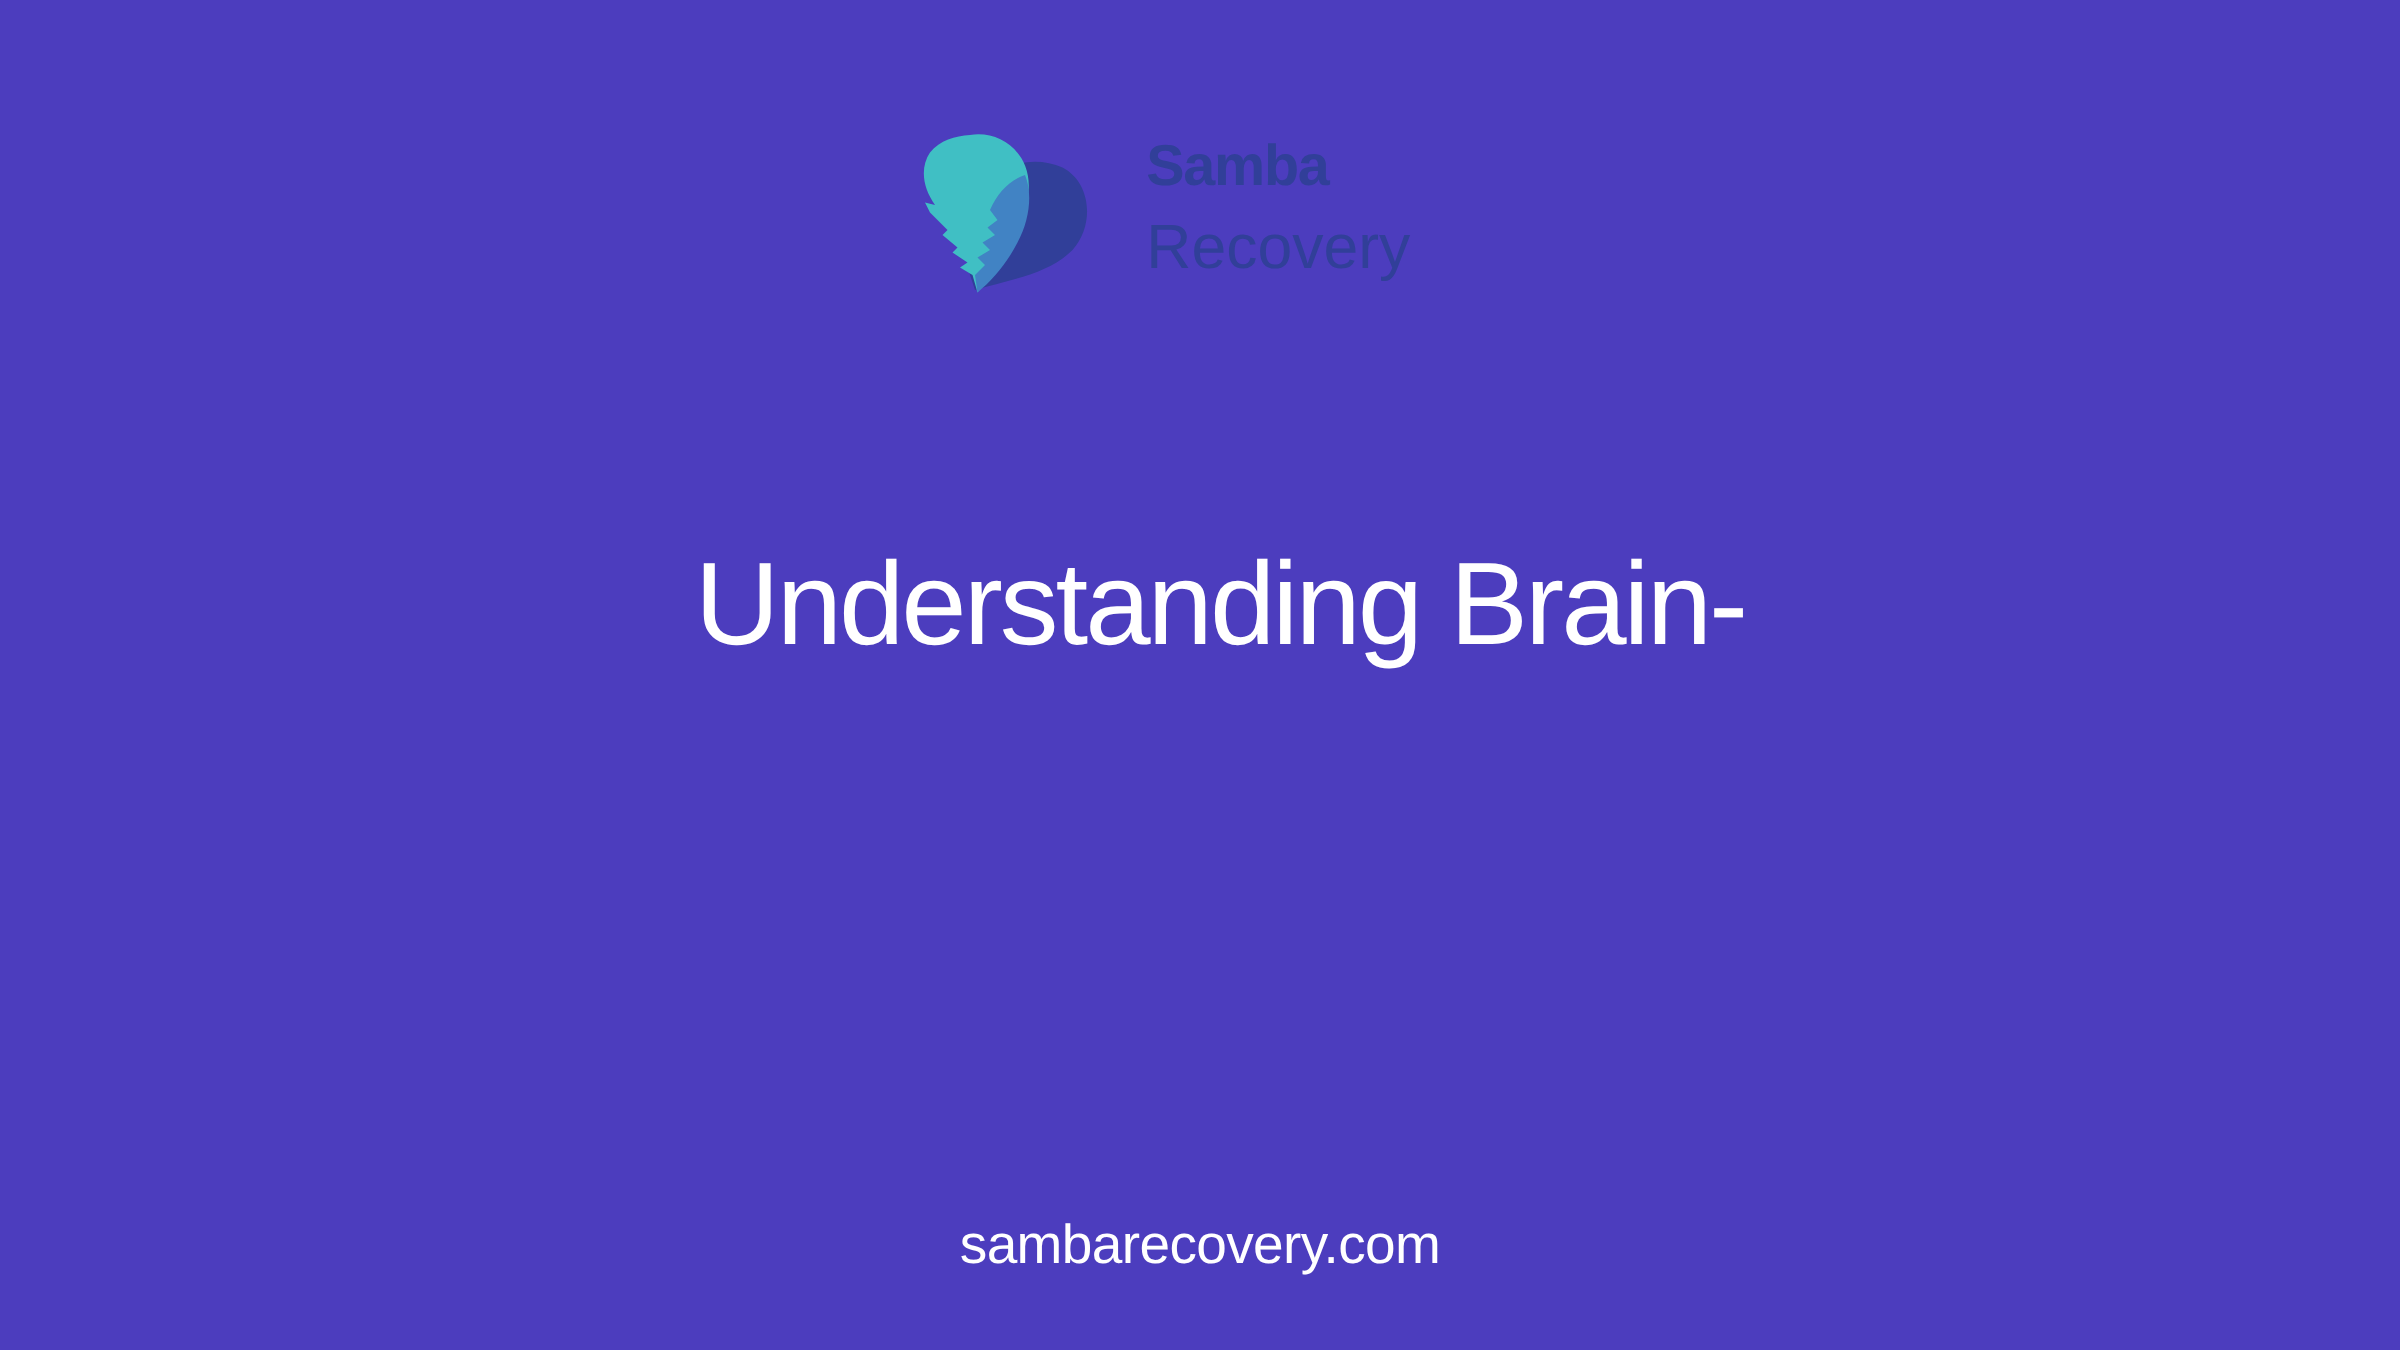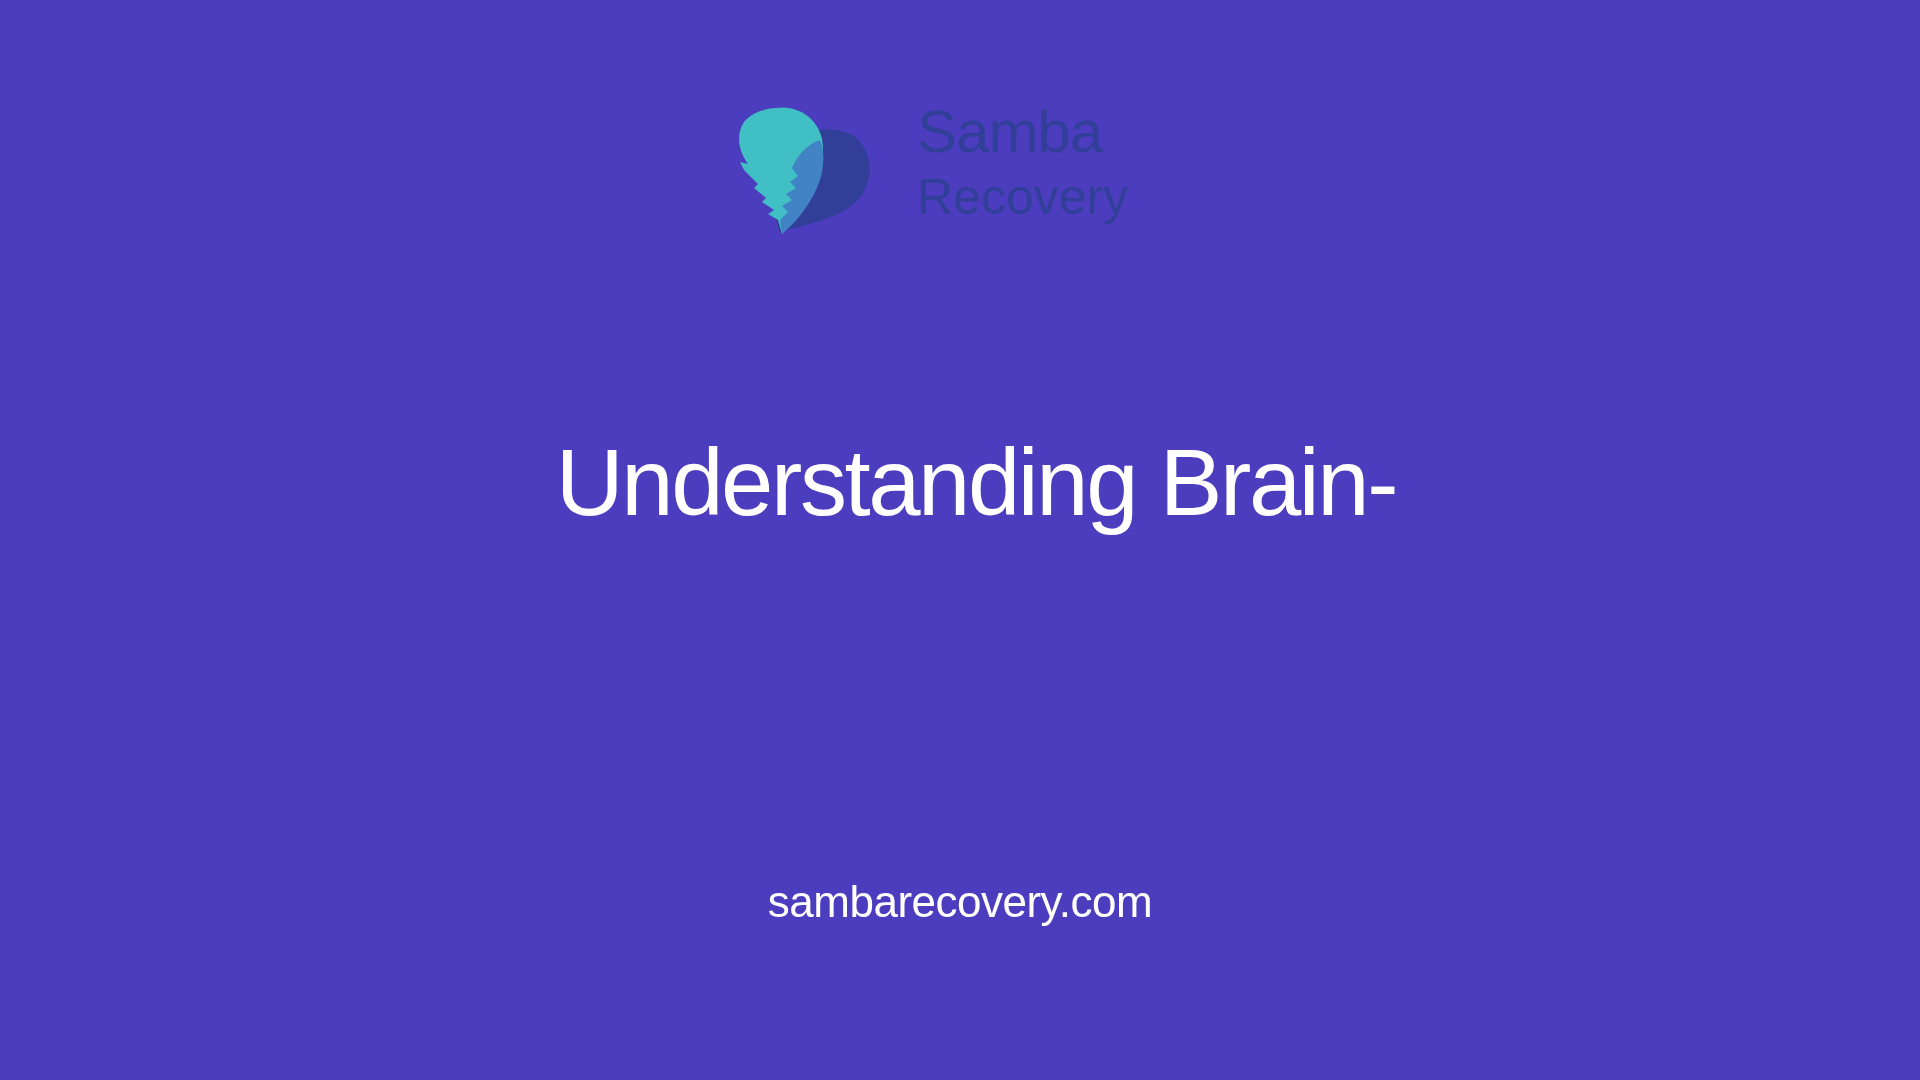--- a/index.html
+++ b/index.html
@@ -7,31 +7,31 @@
     width:1920px; height:1080px; overflow:hidden;
     background:#4C3DBE;
     font-family:"Liberation Sans", sans-serif;
     position:relative;
   }
   .logo {
     position:absolute; left:718px; top:92px; width:490px; height:150px;
   }
   .logo-mark { position:absolute; left:0; top:0; width:155px; height:145px; }
   .logo-text { position:absolute; left:199px; top:8px; color:#313F99; }
-  .logo-line1 { display:block; font-size:60px; font-weight:normal; line-height:64px; letter-spacing:-1px; }
+  .logo-line1 { display:block; font-size:46px; font-weight:bold; line-height:64px; letter-spacing:-1px; }
   .logo-line2 { display:block; font-size:50px; font-weight:normal; line-height:66px; letter-spacing:0px; }
   .headline {
     position:absolute; left:16px; top:433px; width:1920px;
     text-align:center; color:#FFFFFF;
     font-size:94px; line-height:100px; letter-spacing:-2.4px;
     margin:0; font-weight:normal;
   }
   .headline span { display:block; }
   .footer {
-    position:absolute; left:0; top:876px; width:1920px; text-align:center;
+    position:absolute; left:0; top:970px; width:1920px; text-align:center;
     color:#FFFFFF; font-size:44px; line-height:52px; letter-spacing:-0.5px;
   }
 </style>
 </head>
 <body>
 
 <div class="logo">
   <svg class="logo-mark" viewBox="0 0 155 145" xmlns="http://www.w3.org/2000/svg">
 
     <path d="M70 60 C80 38 110 32 132 42 C155 54 158 88 140 108 C120 128 88 132 62 140 L58 128 C52 100 58 78 70 60 Z" fill="#313F99"></path>

